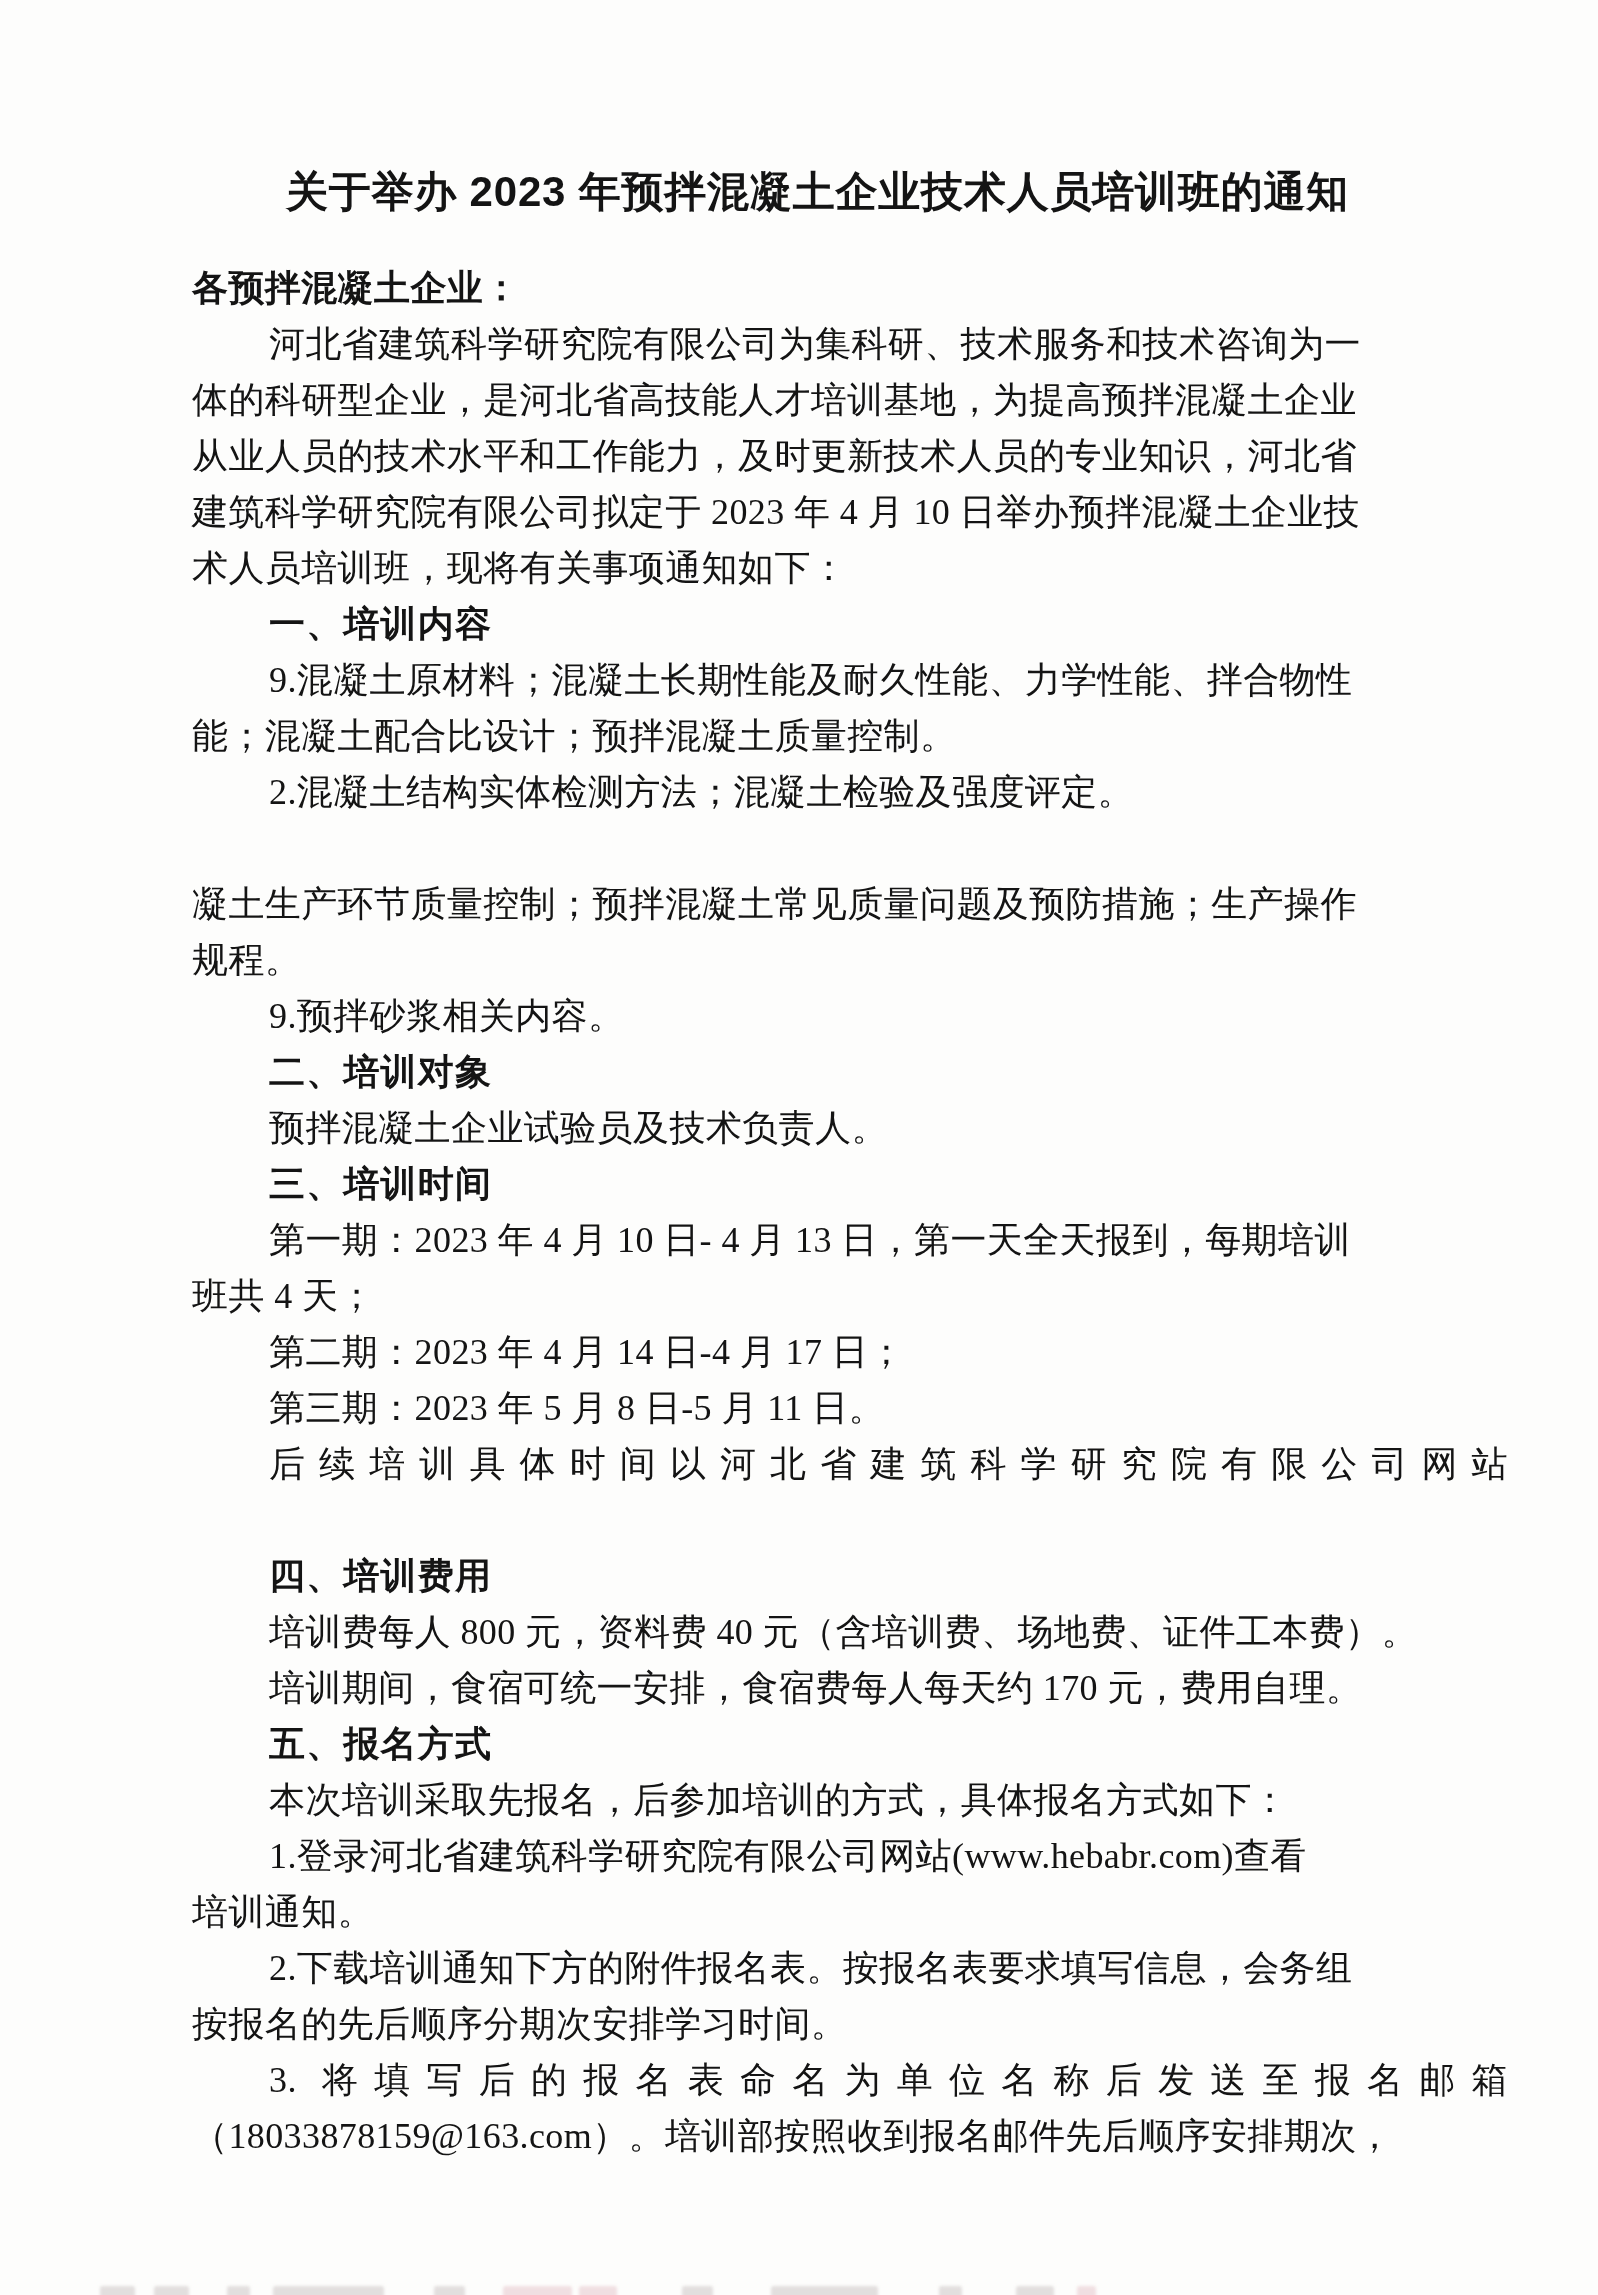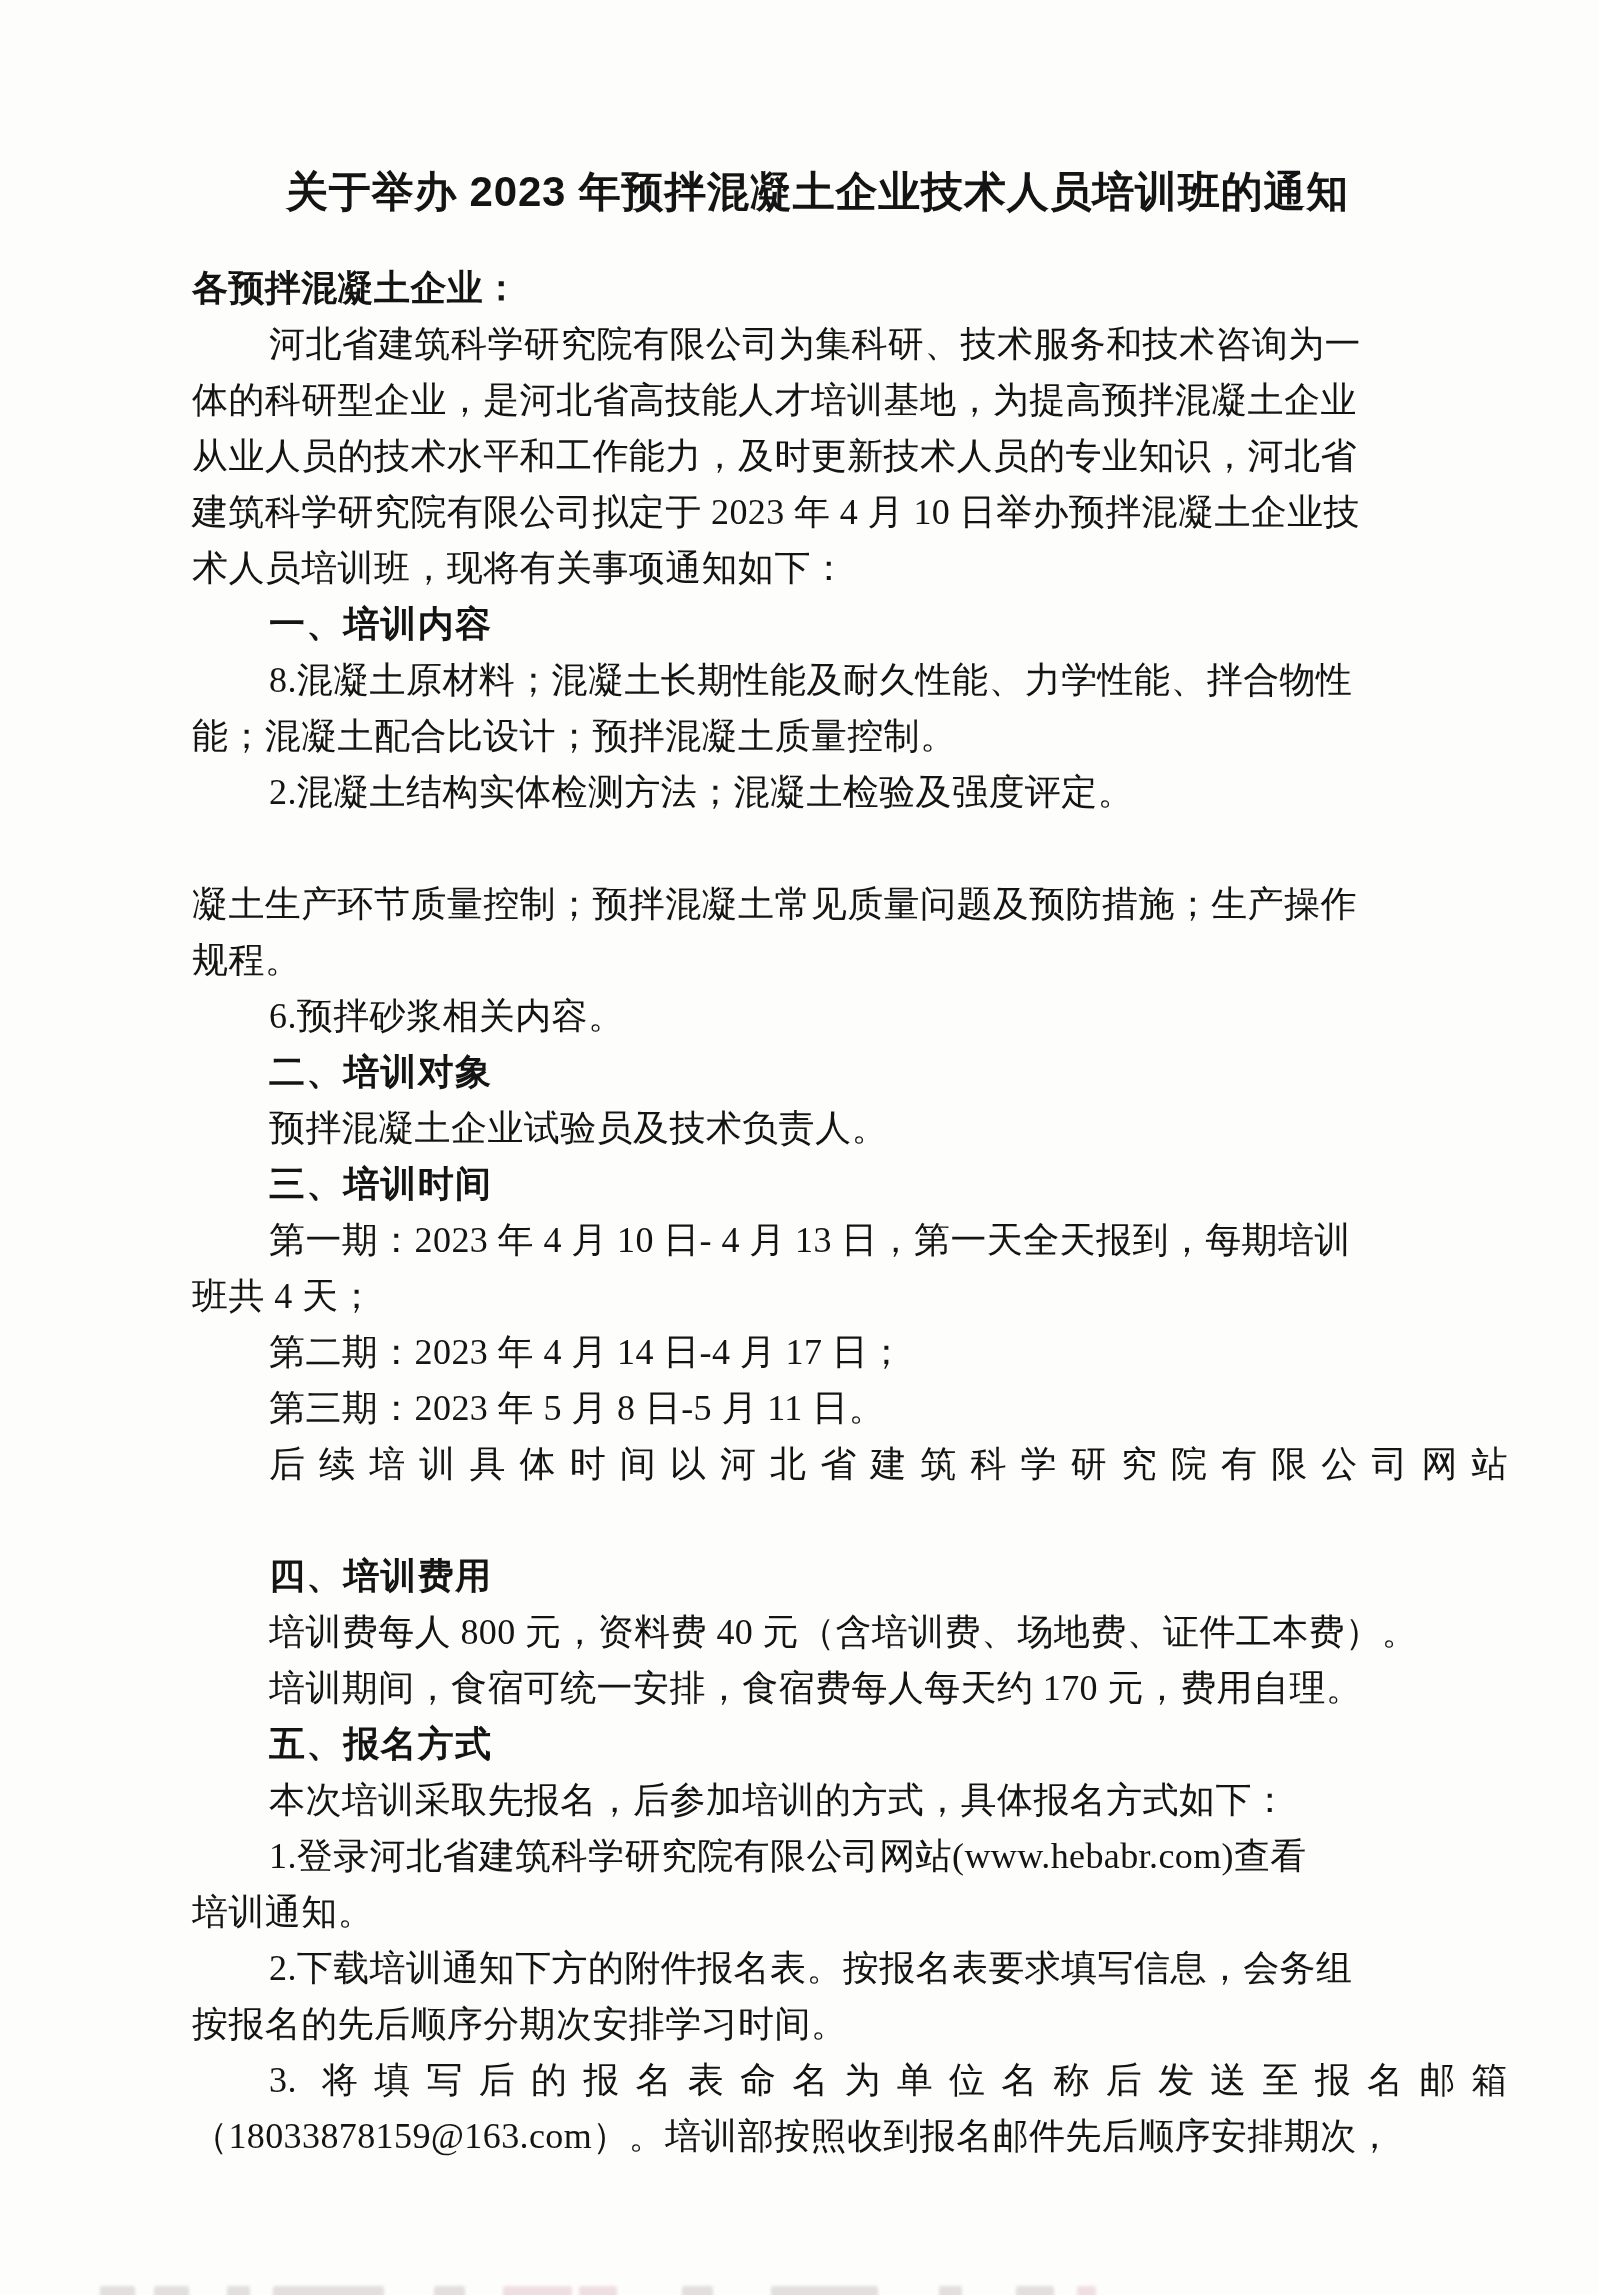--- a/index.html
+++ b/index.html
@@ -62,26 +62,26 @@
   <h1 class="title">关于举办 2023 年预拌混凝土企业技术人员培训班的通知</h1>
 
   <div class="ln salutation" style="--i:-1">各预拌混凝土企业：</div>
 
   <div class="ln indent" style="--i:0">河北省建筑科学研究院有限公司为集科研、技术服务和技术咨询为一</div>
   <div class="ln" style="--i:1">体的科研型企业，是河北省高技能人才培训基地，为提高预拌混凝土企业</div>
   <div class="ln" style="--i:2">从业人员的技术水平和工作能力，及时更新技术人员的专业知识，河北省</div>
   <div class="ln" style="--i:3">建筑科学研究院有限公司拟定于 2023 年 4 月 10 日举办预拌混凝土企业技</div>
   <div class="ln" style="--i:4">术人员培训班，现将有关事项通知如下：</div>
   <div class="ln indent heading" style="--i:5">一、培训内容</div>
-  <div class="ln indent" style="--i:6">8.混凝土原材料；混凝土长期性能及耐久性能、力学性能、拌合物性</div>
+  <div class="ln indent" style="--i:6">9.混凝土原材料；混凝土长期性能及耐久性能、力学性能、拌合物性</div>
   <div class="ln" style="--i:7">能；混凝土配合比设计；预拌混凝土质量控制。</div>
   <div class="ln indent" style="--i:8">2.混凝土结构实体检测方法；混凝土检验及强度评定。</div>
   <div class="ln" style="--i:10">凝土生产环节质量控制；预拌混凝土常见质量问题及预防措施；生产操作</div>
   <div class="ln" style="--i:11">规程。</div>
-  <div class="ln indent" style="--i:12">6.预拌砂浆相关内容。</div>
+  <div class="ln indent" style="--i:12">9.预拌砂浆相关内容。</div>
   <div class="ln indent heading" style="--i:13">二、培训对象</div>
   <div class="ln indent" style="--i:14">预拌混凝土企业试验员及技术负责人。</div>
   <div class="ln indent heading" style="--i:15">三、培训时间</div>
   <div class="ln indent" style="--i:16">第一期：2023 年 4 月 10 日- 4 月 13 日，第一天全天报到，每期培训</div>
   <div class="ln" style="--i:17">班共 4 天；</div>
   <div class="ln indent" style="--i:18">第二期：2023 年 4 月 14 日-4 月 17 日；</div>
   <div class="ln indent" style="--i:19">第三期：2023 年 5 月 8 日-5 月 11 日。</div>
   <div class="ln indent stretch" style="--i:20">后续培训具体时间以河北省建筑科学研究院有限公司网站</div>
   <div class="ln indent heading" style="--i:22">四、培训费用</div>
   <div class="ln indent" style="--i:23">培训费每人 800 元，资料费 40 元（含培训费、场地费、证件工本费）。</div>

